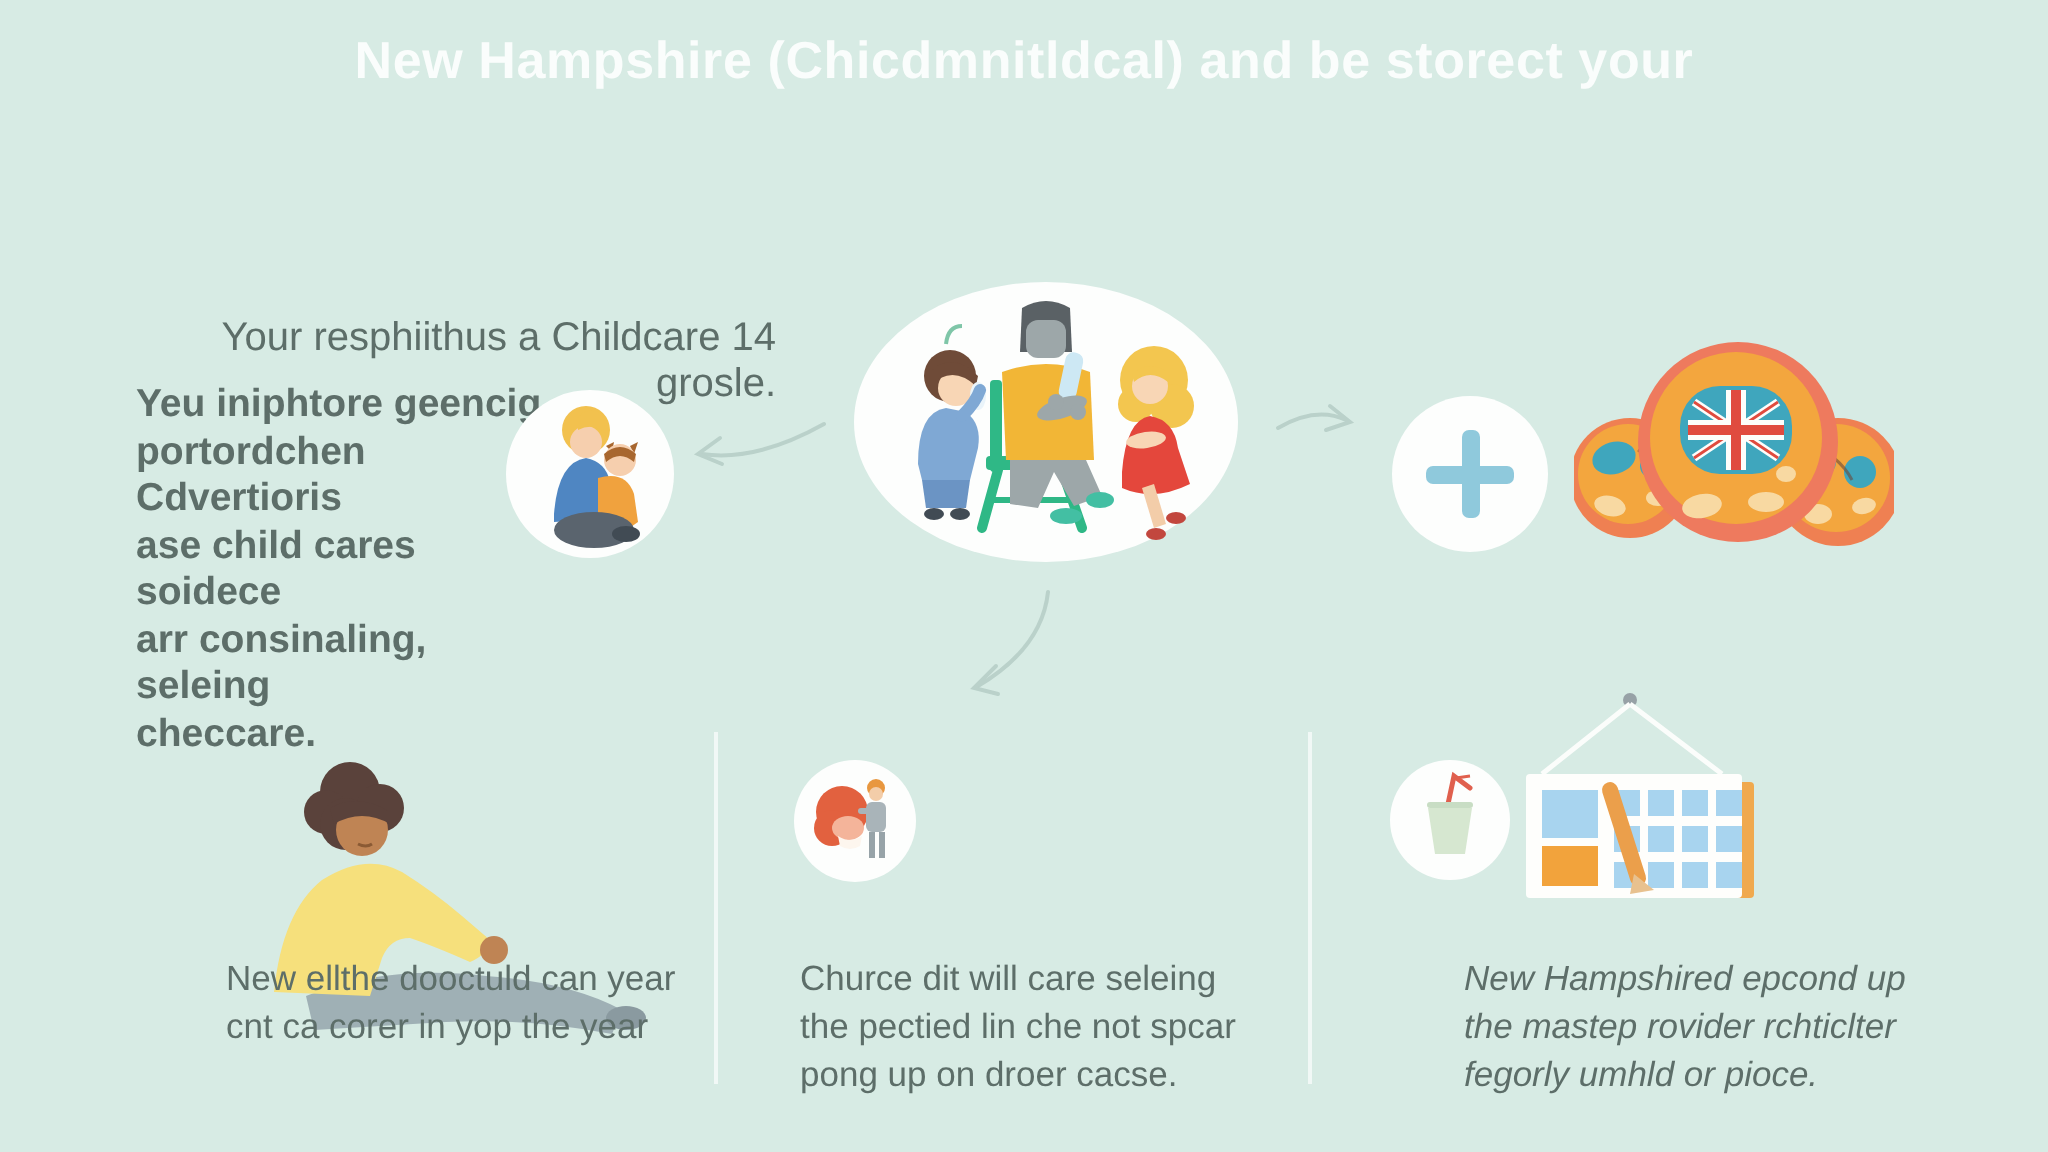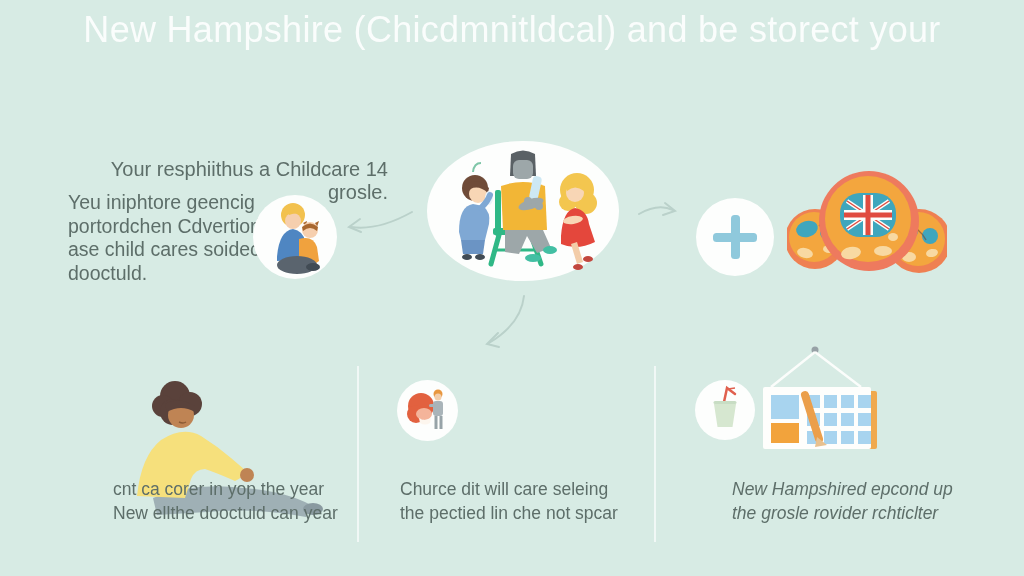--- a/index.html
+++ b/index.html
@@ -3,30 +3,30 @@
 <meta charset="utf-8">
 <style>
   html,body{margin:0;padding:0;}
   body{
     width:1024px;height:576px;position:relative;overflow:hidden;
     background:#d7ebe4;
     font-family:"Liberation Sans", sans-serif;
   }
   .title{
     position:absolute;top:10px;left:0;width:1024px;text-align:center;
-    color:rgba(255,255,255,0.88);font-weight:normal;font-size:36px;line-height:40px;
+    color:rgba(255,255,255,0.88);font-weight:bold;font-size:26px;line-height:40px;
     letter-spacing:0.3px;
   }
   .intro-heading{
     position:absolute;left:68px;top:158px;width:320px;
     font-size:20px;color:#5d6e69;text-align:right;
   }
   .intro-body{
     position:absolute;left:68px;top:191px;width:210px;
-    font-size:19.5px;line-height:23.5px;color:#5d6e69;
+    font-size:19.5px;line-height:23.5px;color:#5d6e69;font-weight:bold;
   }
   .circle{position:absolute;background:#fdfefd;border-radius:50%;box-shadow:0 0 0 0 transparent;}
   .ellipse-scene{position:absolute;left:425px;top:140px;width:196px;height:142px;}
   .small-circle{left:253px;top:195px;width:84px;height:84px;}
   .plus-circle{left:696px;top:198px;width:78px;height:78px;}
   .plus-bar{position:absolute;background:#8fc9dc;border-radius:3.5px;}
   .plus-h{left:17px;top:34.5px;width:44px;height:9px;}
   .plus-v{left:34.5px;top:17px;width:9px;height:44px;}
   .balls{position:absolute;left:787px;top:167px;width:160px;height:108px;}
   .arrows{position:absolute;left:0;top:0;width:1024px;height:576px;pointer-events:none;}
@@ -50,21 +50,22 @@
 
   <div class="title">
     <div>New Hampshire (Chicdmnitldcal) and be storect your</div>
   </div>
 
   <div class="intro-heading">Your resphiithus a Childcare 14 grosle.</div>
   <div class="intro-body">
     <div>Yeu iniphtore geencig</div>
     <div>portordchen Cdvertioris</div>
     <div>ase child cares soidece</div>
-    <div>dooctuld.</div>
+    <div>arr consinaling, seleing</div>
+    <div>checcare.</div>
   </div>
 
   <svg class="arrows" viewBox="0 0 1024 576">
     <g stroke="#b5cdc6" stroke-width="2" fill="none" opacity="0.85" stroke-linecap="round">
       <path d="M 412 212 Q 378 231 351 227"></path>
       <path d="M 360 219 L 349 227 L 361 232"></path>
       <path d="M 639 214 Q 658 203 673 210"></path>
       <path d="M 665 203 L 675 211 L 663 215"></path>
       <path d="M 524 296 Q 521 324 489 343"></path>
       <path d="M 498 333 L 487 344 L 499 347"></path>
@@ -237,25 +238,27 @@
           <rect x="71" y="86" width="13" height="13"></rect>
           <rect x="88" y="86" width="13" height="13"></rect>
           <rect x="105" y="86" width="13" height="13"></rect>
       </g>
       <path d="M 52 50 L 66 94" stroke="#eb9f4b" stroke-width="8" stroke-linecap="round"></path>
       <polygon points="64,92 74,100 62,102" fill="#e8c18f"></polygon>
     </svg>
   </div>
 
   <div class="caption caption-1">
+    <div>New ellthe dooctuld can year</div>
     <div>cnt ca corer in yop the year</div>
-    <div>New ellthe dooctuld can year</div>
   </div>
   <div class="caption caption-2">
     <div>Churce dit will care seleing</div>
     <div>the pectied lin che not spcar</div>
+    <div>pong up on droer cacse.</div>
   </div>
   <div class="caption caption-3">
     <div>New Hampshired epcond up</div>
-    <div>the grosle rovider rchticlter</div>
+    <div>the mastep rovider rchticlter</div>
+    <div>fegorly umhld or pioce.</div>
   </div>
 
 </div>
 
 </body></html>

